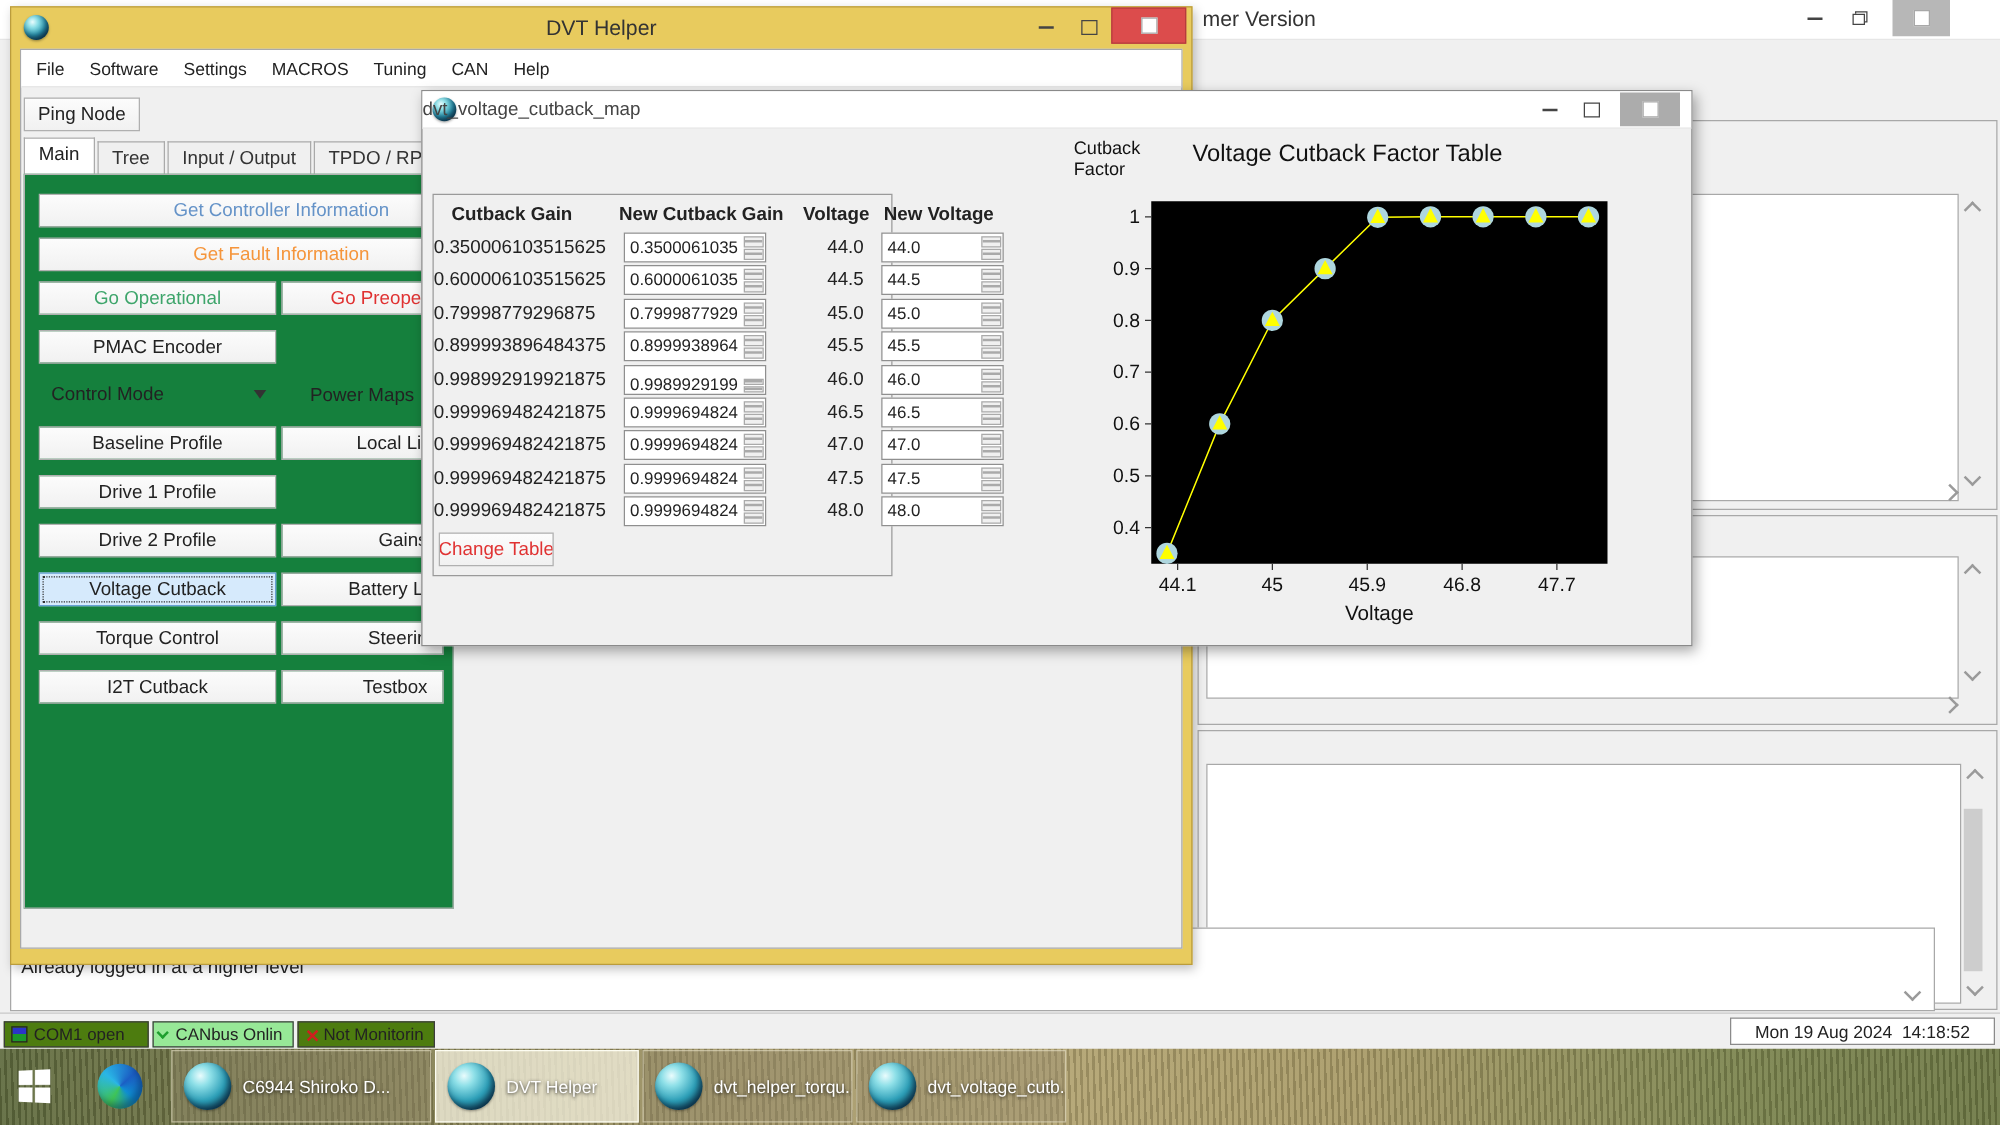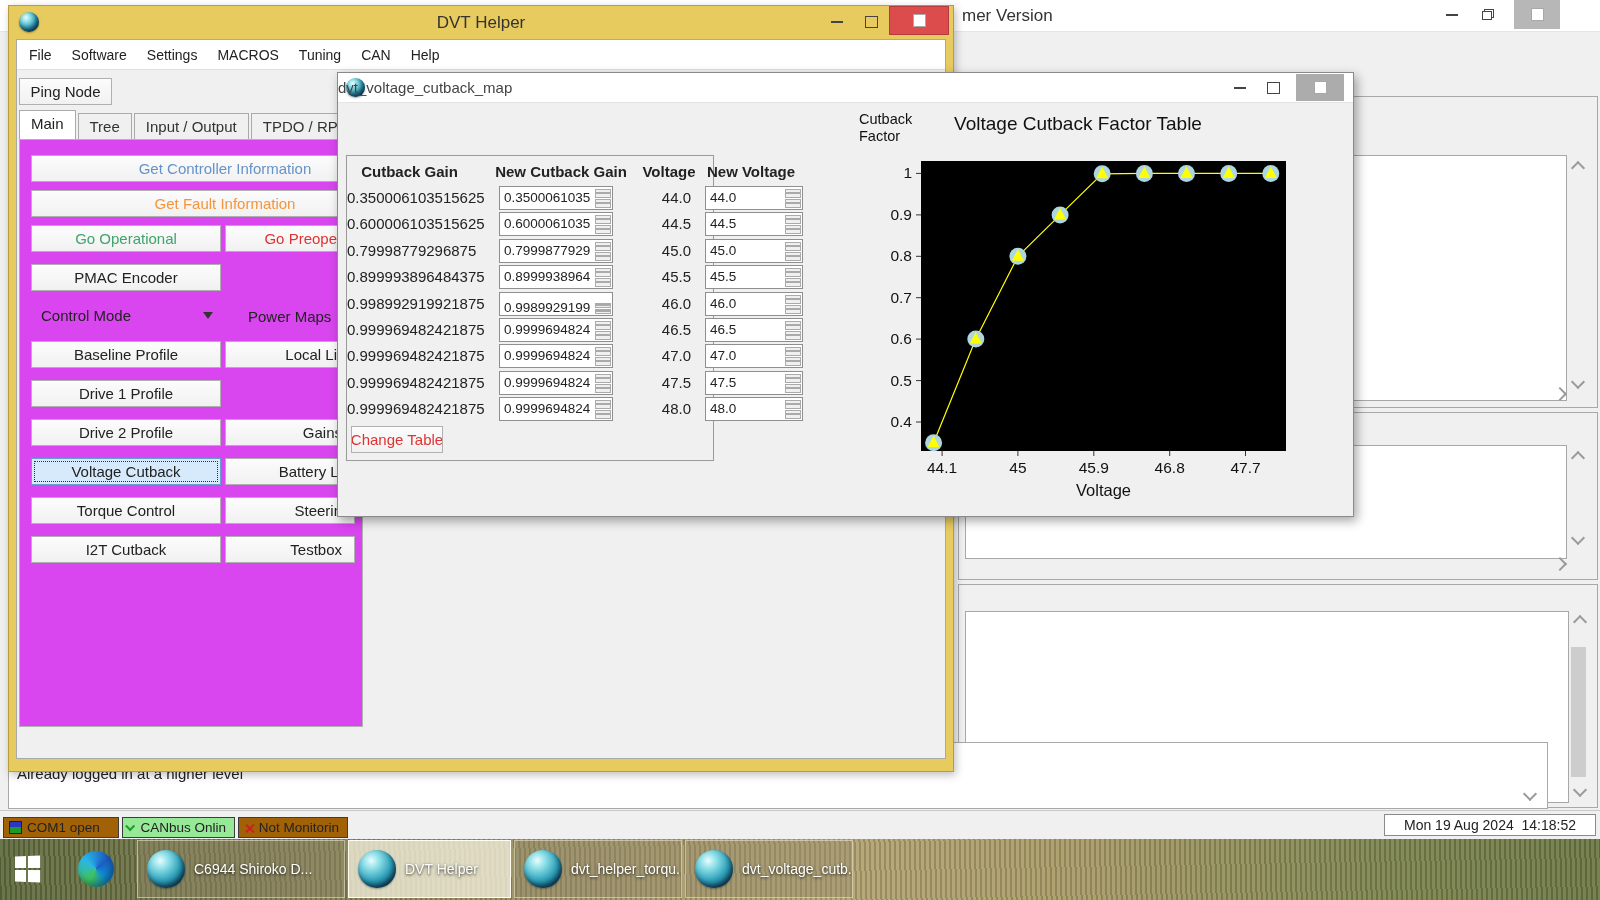--- a/index.html
+++ b/index.html
@@ -36,21 +36,21 @@
   .spin .val{flex:1;font-size:13.5px;padding:3px 0 0 4px;white-space:nowrap;overflow:hidden;}
   .spin .arrows{width:16px;display:flex;flex-direction:column;padding:1px;}
   .spin .arrows span{flex:1;display:flex;align-items:center;justify-content:center;background:#f0f0f0;border:1px solid #aaa;margin:0.5px 0;}
   
   .gpanel{position:absolute;border:1px solid #a8a8a8;background:#f0f0f0;}
   .white{position:absolute;background:#fff;border:1px solid #a8a8a8;}
   .sb-thumb{position:absolute;background:#cdcdcd;}
   
   .chip{position:absolute;top:6px;height:21px;display:flex;align-items:center;gap:5px;
         padding:0 8px 0 5px;font-size:13.5px;border:1px solid #3c3c3c;white-space:nowrap;overflow:hidden;box-sizing:border-box;}
-  .chip.err{background:#a16207;} .chip.ok{background:#97e897;}
+  .chip.err{background:#4d7c0f;} .chip.ok{background:#97e897;}
   
   #taskbar{position:absolute;left:0;top:838px;width:1600px;height:62px;
     background:linear-gradient(90deg,#5f6b3e 0%,#77774a 14%,#9d9162 35%,#b3a471 52%,#a89a66 68%,#7d854f 86%,#6d7844 100%);}
   #taskbar::before{content:"";position:absolute;inset:0;
     background:repeating-linear-gradient(88deg,rgba(0,0,0,.14) 0 2px,rgba(255,255,255,.07) 2px 5px);}
   .task-btn{position:absolute;top:2px;height:58px;border:1px solid rgba(240,235,210,.55);
     background:rgba(150,140,110,.38);display:flex;align-items:center;gap:9px;padding:0 10px 0 9px;
     box-sizing:border-box;color:#fff;font-size:14px;text-shadow:0 1px 3px rgba(0,0,0,.85);white-space:nowrap;overflow:hidden;}
   .task-btn.active{background:rgba(243,239,221,.78);border-color:#fdfdf2;}
   
@@ -137,21 +137,21 @@
 
     <button class="btn" id="ping-btn" style="left:2px;top:38px;width:93px;height:27px;">Ping Node</button>
 
     <div class="abs" id="tabs-row" style="left:2px;top:72px;height:27px;display:flex;align-items:flex-end;">
         <span style="font-size: 15px; padding: 4px 11px 7px; border-top: 1px solid rgb(170, 170, 170); border-right: 1px solid rgb(170, 170, 170); border-left: 1px solid rgb(170, 170, 170); border-image: initial; border-bottom: none; margin-right: 2px; background: rgb(255, 255, 255);">Main</span>
         <span style="font-size: 15px; padding: 4px 11px; border-top: 1px solid rgb(170, 170, 170); border-right: 1px solid rgb(170, 170, 170); border-left: 1px solid rgb(170, 170, 170); border-image: initial; border-bottom: none; margin-right: 2px; background: rgb(240, 240, 240); color: rgb(51, 51, 51);">Tree</span>
         <span style="font-size: 15px; padding: 4px 11px; border-top: 1px solid rgb(170, 170, 170); border-right: 1px solid rgb(170, 170, 170); border-left: 1px solid rgb(170, 170, 170); border-image: initial; border-bottom: none; margin-right: 2px; background: rgb(240, 240, 240); color: rgb(51, 51, 51);">Input / Output</span>
         <span style="font-size: 15px; padding: 4px 11px; border-top: 1px solid rgb(170, 170, 170); border-right: 1px solid rgb(170, 170, 170); border-left: 1px solid rgb(170, 170, 170); border-image: initial; border-bottom: none; margin-right: 2px; background: rgb(240, 240, 240); color: rgb(51, 51, 51);">TPDO / RPDO</span>
       </div>
 
-    <div class="abs" style="left:2px;top:99px;width:344px;height:588px;border:1px solid #b2b2b2;background:#d946ef;">
+    <div class="abs" style="left:2px;top:99px;width:344px;height:588px;border:1px solid #b2b2b2;background:#15803d;">
       <div id="panel-buttons">
           <button class="btn" style="left: 11px; top: 15px; width: 388px; height: 27px; color: rgb(101, 147, 200);">Get Controller Information</button>
           <button class="btn" style="left: 11px; top: 50px; width: 388px; height: 27px; color: rgb(245, 149, 59);">Get Fault Information</button>
           <button class="btn" style="left: 11px; top: 85px; width: 190px; height: 27px; color: rgb(62, 165, 107);">Go Operational</button>
           <button class="btn rt" style="left: 205px; top: 85px; width: 130px; height: 27px; color: rgb(224, 50, 50);">Go Preoper</button>
           <button class="btn" style="left: 11px; top: 124px; width: 190px; height: 27px;">PMAC Encoder</button>
           <button class="btn" style="left: 11px; top: 201px; width: 190px; height: 27px;">Baseline Profile</button>
           <button class="btn" style="left: 11px; top: 240px; width: 190px; height: 27px;">Drive 1 Profile</button>
           <button class="btn" style="left: 11px; top: 279px; width: 190px; height: 27px;">Drive 2 Profile</button>
           <button class="btn focused" style="left: 11px; top: 318px; width: 190px; height: 27px;">Voltage Cutback</button>

